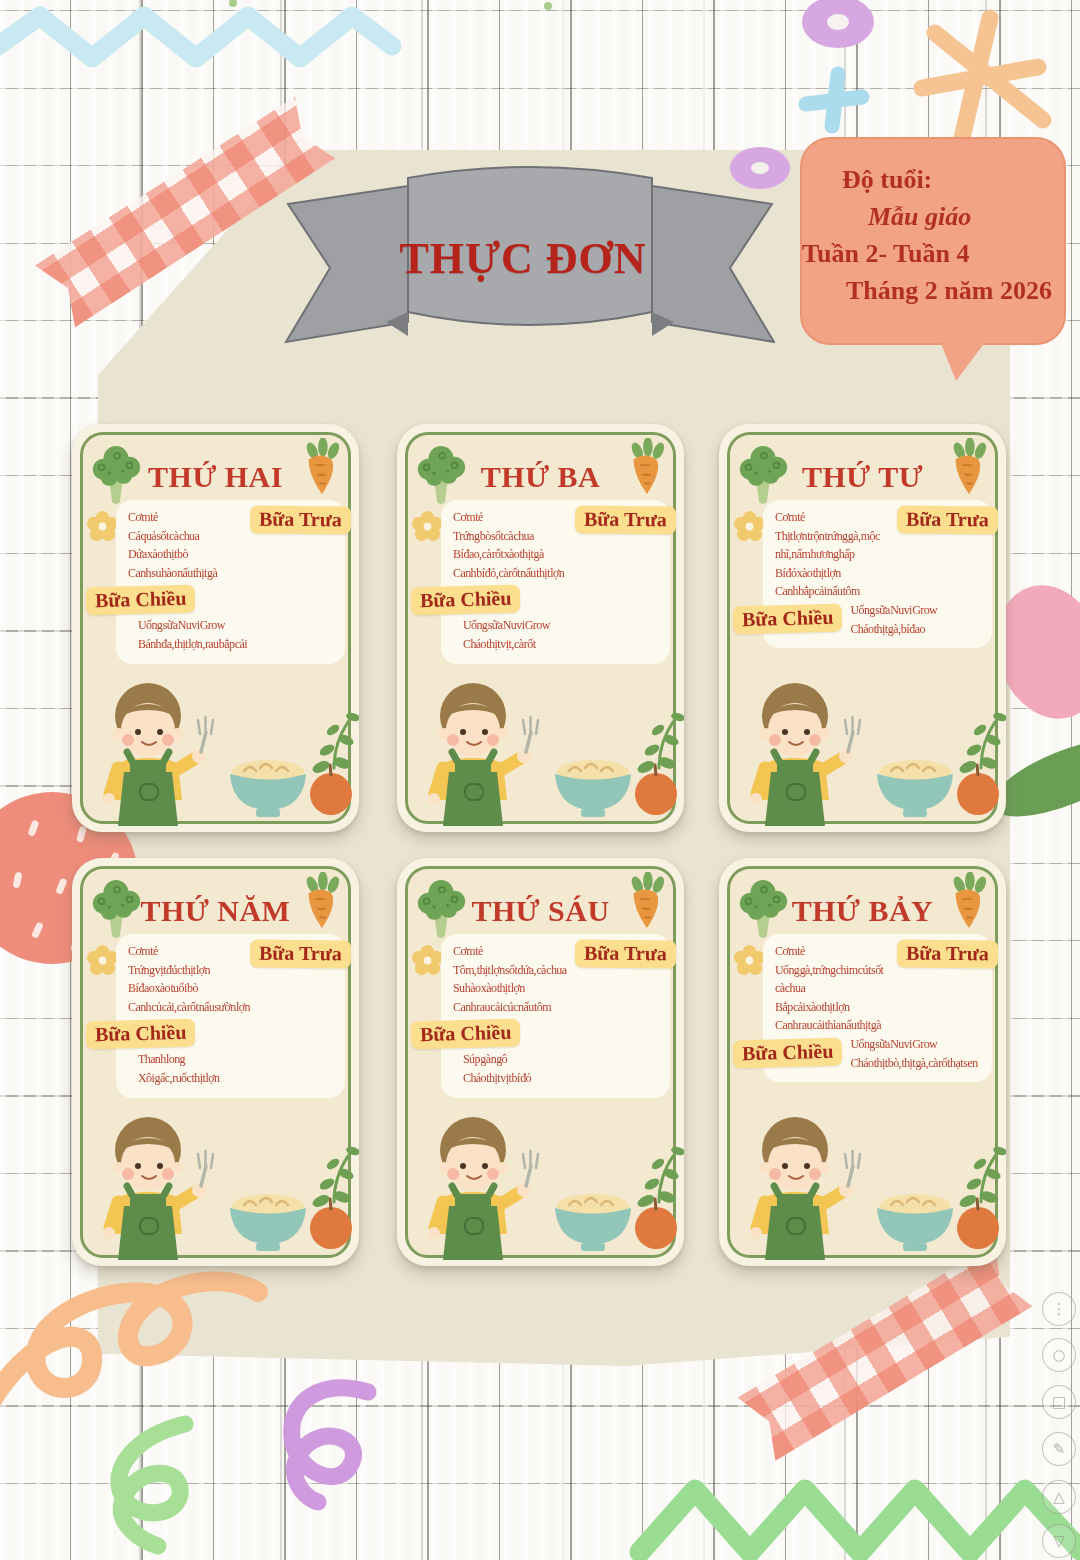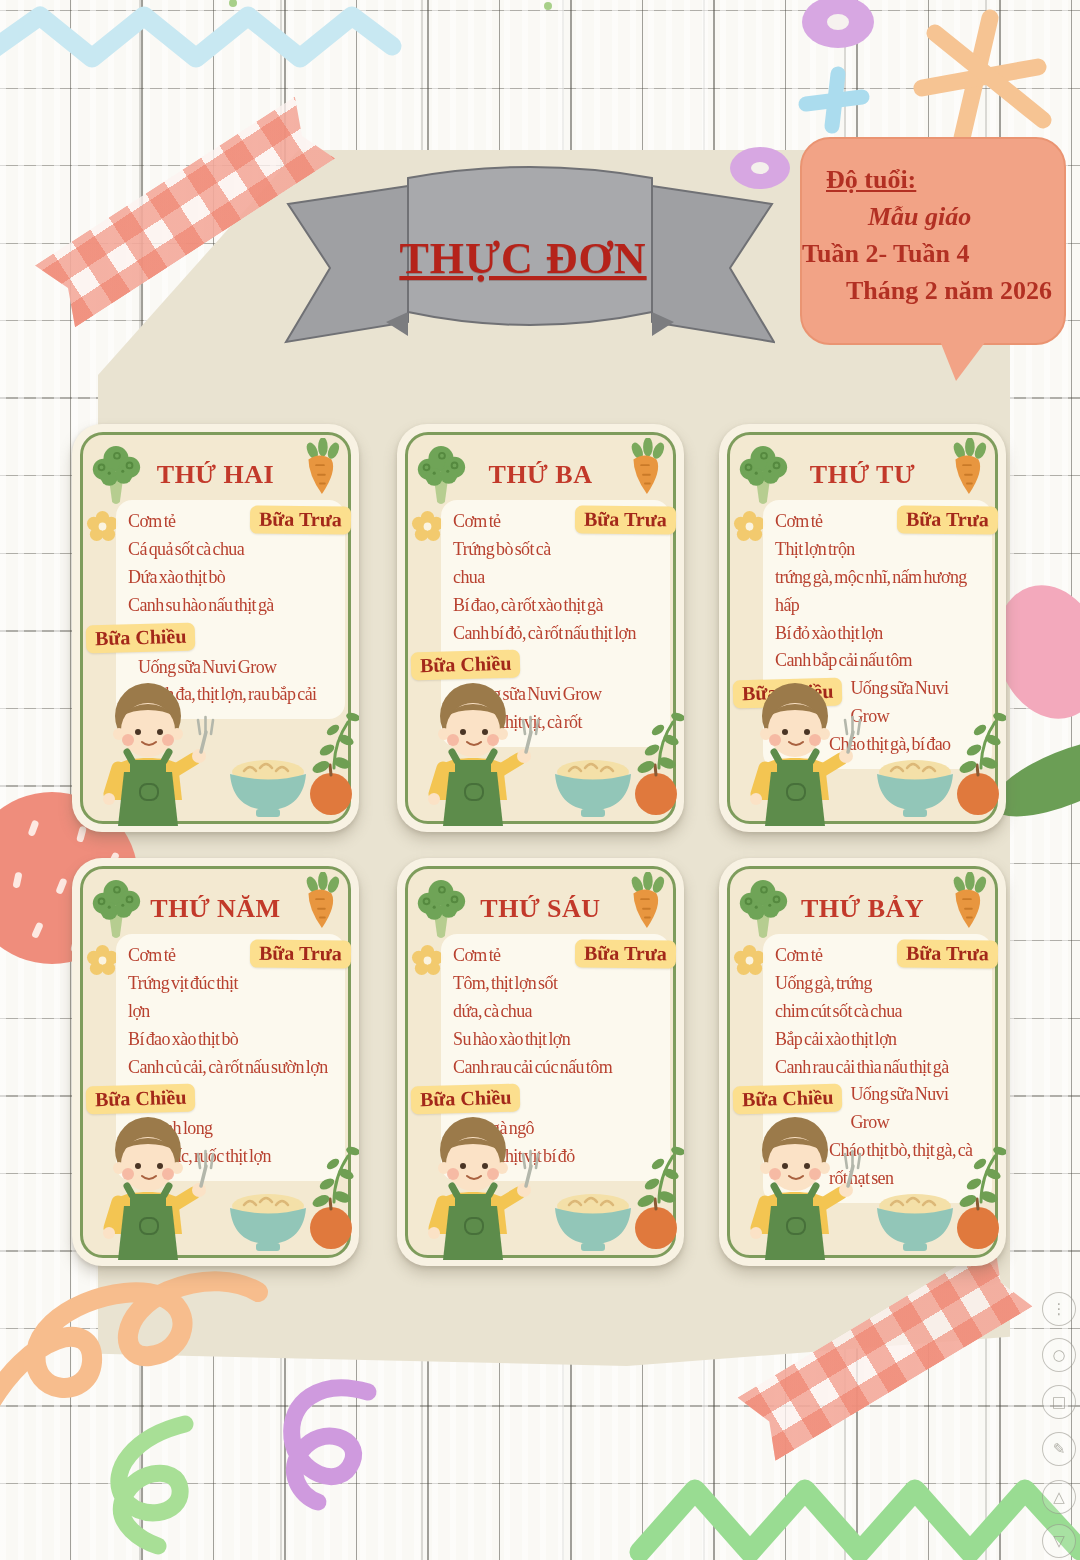--- a/index.html
+++ b/index.html
@@ -29,61 +29,60 @@
     box-shadow:0 1px 3px rgba(100,80,60,.15);
   }
   .tape-top{left:30px;top:175px;transform:rotate(-33deg);}
   .tape-bottom{left:735px;top:1315px;width:300px;transform:rotate(-31deg);}
   .ribbon{position:absolute;left:270px;top:156px;width:505px;height:192px;z-index:4;}
   .ribbon-title{
     position:absolute;left:392px;top:230px;width:262px;height:56px;z-index:5;
     display:flex;align-items:center;justify-content:center;
     font-size:44px;font-weight:bold;color:#b5231a;letter-spacing:1px;
     text-shadow:0 1px 0 rgba(90,20,10,.25);
-    text-decoration:underline;
   }
   .bubble{
     position:absolute;left:800px;top:137px;width:266px;height:208px;z-index:4;
     background:#f2a386;border:2px solid #ea9472;border-radius:30px;
     box-sizing:border-box;padding-top:22px;
     color:#b23023;font-weight:bold;font-size:26px;
   }
   .bubble::after{
     content:"";position:absolute;bottom:-38px;left:138px;width:0;height:0;
     border-left:16px solid transparent;border-right:30px solid transparent;
     border-top:40px solid #f2a386;
   }
   .bubble .bl{line-height:37px;white-space:nowrap;}
-  .bl-0{padding-left:24px;text-decoration:underline;} .bl-1{padding-left:66px;font-style:italic;} .bl-2{} .bl-3{padding-left:44px;}
+  .bl-0{padding-left:40px;} .bl-1{padding-left:66px;font-style:italic;} .bl-2{} .bl-3{padding-left:44px;}
   .card{
     position:absolute;width:287px;height:408px;z-index:5;
     background:#f8f2e3;border-radius:30px;
     box-shadow:0 8px 14px rgba(110,100,80,.28),0 2px 4px rgba(110,100,80,.2);
   }
   .card-inner{position:absolute;inset:8px;border:3px solid #7e9c5c;border-radius:23px;background:#f3e9d1;}
   .ic{position:absolute;}
   .ic-broccoli{left:16px;top:20px;width:56px;height:66px;}
   .ic-carrot{right:14px;top:14px;width:50px;height:62px;}
   .ic-flower{left:14px;top:86px;width:33px;height:33px;}
   .day{
     position:absolute;top:36px;left:54px;right:54px;text-align:center;z-index:1;
-    font-size:26px;font-weight:bold;color:#c2392a;letter-spacing:.5px;white-space:nowrap;
+    font-size:30px;font-weight:bold;color:#c2392a;letter-spacing:.5px;white-space:nowrap;
   }
   .panel{
     position:absolute;left:44px;right:14px;top:76px;z-index:1;
     background:rgba(253,250,240,.92);border-radius:16px;
     padding:8px 4px 10px 12px;
   }
   .badge{
     display:inline-block;background:#fcdf8e;color:#a3281a;font-weight:bold;font-size:20px;
     padding:2px 9px 3px;border-radius:7px;box-shadow:0 1px 2px rgba(0,0,0,.1);white-space:nowrap;
   }
   .badge-trua{float:right;margin:-2px -10px 2px 6px;transform:rotate(.5deg);}
   .badge-chieu{margin:4px 0 2px -42px;transform:rotate(-1.5deg);}
-  .menu-line{font-size:18px;line-height:1.55;color:#b8412f;letter-spacing:-.6px;word-spacing:-2px;}
+  .menu-line{font-size:12px;line-height:1.55;color:#b8412f;letter-spacing:-.6px;word-spacing:-2px;}
   .pm{margin-left:10px;}
   .chieu-inline .badge-chieu{float:left;margin-right:8px;}
   .chieu-inline .pm{margin-left:54px;}
   .scene{position:absolute;left:0;bottom:6px;width:287px;height:154px;z-index:2;}
   .wm{
     position:absolute;left:1042px;width:32px;height:32px;z-index:6;border-radius:50%;
     border:1.5px solid rgba(140,138,128,.5);color:rgba(140,138,128,.65);
     display:flex;align-items:center;justify-content:center;
     font-family:"DejaVu Sans",sans-serif;font-size:15px;background:rgba(255,255,255,.15);
   }
@@ -318,21 +317,21 @@
       <use href="#carrot"></use>
     </svg>
   <svg class="ic ic-flower" viewBox="0 0 34 34">
       <use href="#flower"></use>
     </svg>
   <div class="day">THỨ NĂM</div>
   <div class="panel">
     <span class="badge badge-trua">Bữa Trưa</span>
     <div class="menu-line">Cơm tẻ</div>
     <div class="menu-line">Trứng vịt đúc thịt lợn</div>
-    <div class="menu-line">Bí đao xào thịt bò</div>
+    <div class="menu-line">Bí đao xào tuổi bò</div>
     <div class="menu-line">Canh củ cải, cà rốt nấu sườn lợn</div>
     <span class="badge badge-chieu">Bữa Chiều</span>
     <div class="pm">
       <div class="menu-line">Thanh long</div>
       <div class="menu-line">Xôi gấc, ruốc thịt lợn</div>
     </div>
   </div>
   <svg class="scene" viewBox="0 0 287 154">
       <use href="#kid-scene"></use>
     </svg>

